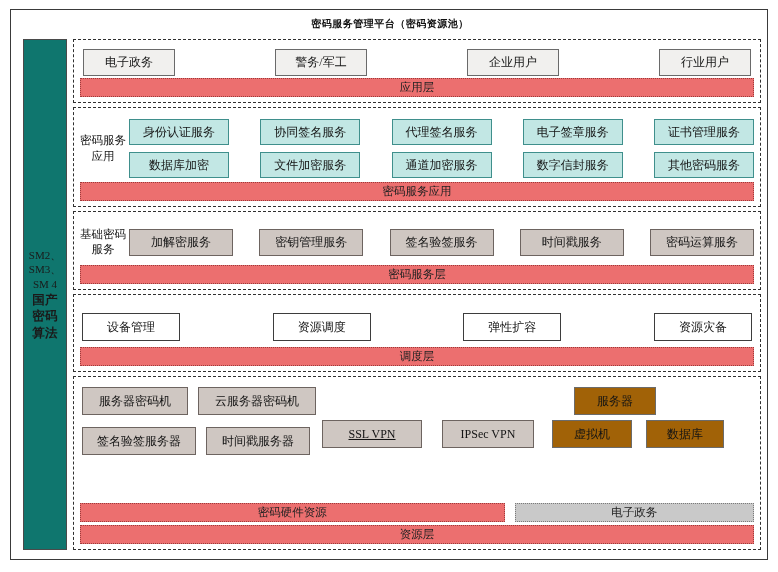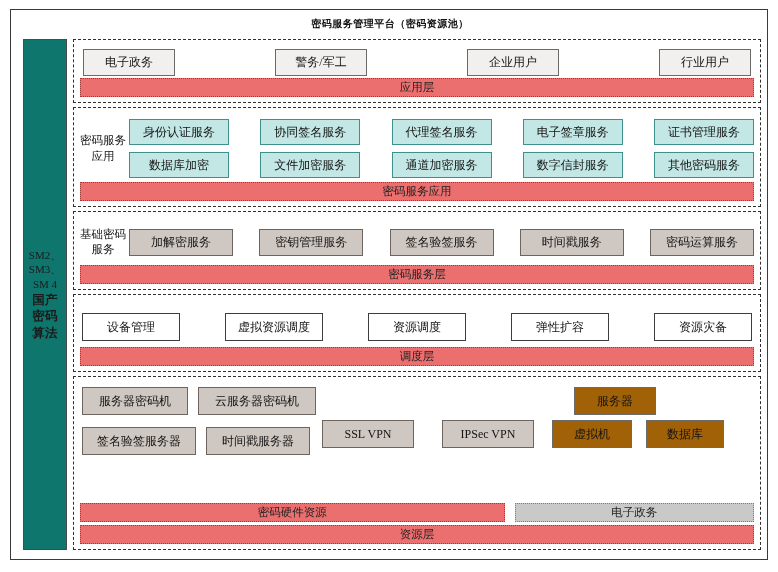--- a/index.html
+++ b/index.html
@@ -192,40 +192,39 @@
           </div>
         </div>
         <div class="band-wrap">
           <div class="band">密码服务层</div>
         </div>
       </div>
 
       <div class="sect s-sched">
         <div class="boxes">
           <div class="bx plain">设备管理</div>
-          <div class="bx plain">虚拟资源调度</div>
           <div class="bx plain">资源调度</div>
           <div class="bx plain">弹性扩容</div>
           <div class="bx plain">资源灾备</div>
         </div>
         <div class="spacer"></div>
         <div class="band-wrap">
           <div class="band">调度层</div>
         </div>
       </div>
 
       <div class="sect s-res">
         <div class="res-area">
           <div class="bx warm" style="left:8px;top:0;width:106px;">服务器密码机</div>
           <div class="bx warm" style="left:124px;top:0;width:118px;">云服务器密码机</div>
           <div class="bx gray" style="left:500px;top:0;width:82px;">服务器</div>
 
           <div class="bx warm" style="left:8px;top:40px;width:114px;">签名验签服务器</div>
           <div class="bx warm" style="left:132px;top:40px;width:104px;">时间戳服务器</div>
-          <div class="bx warm" style="left:248px;top:33px;width:92px;">SSL VPN</div>
+          <div class="bx warm" style="left:248px;top:33px;width:100px;text-decoration:underline;">SSL VPN</div>
           <div class="bx warm" style="left:368px;top:33px;width:92px;">IPSec VPN</div>
           <div class="bx gray" style="left:478px;top:33px;width:80px;">虚拟机</div>
           <div class="bx gray" style="left:572px;top:33px;width:78px;">数据库</div>
         </div>
         <div class="band-split">
           <div class="band left">密码硬件资源</div>
           <div class="band gray right">电子政务</div>
         </div>
         <div class="band-wrap">
           <div class="band">资源层</div>

